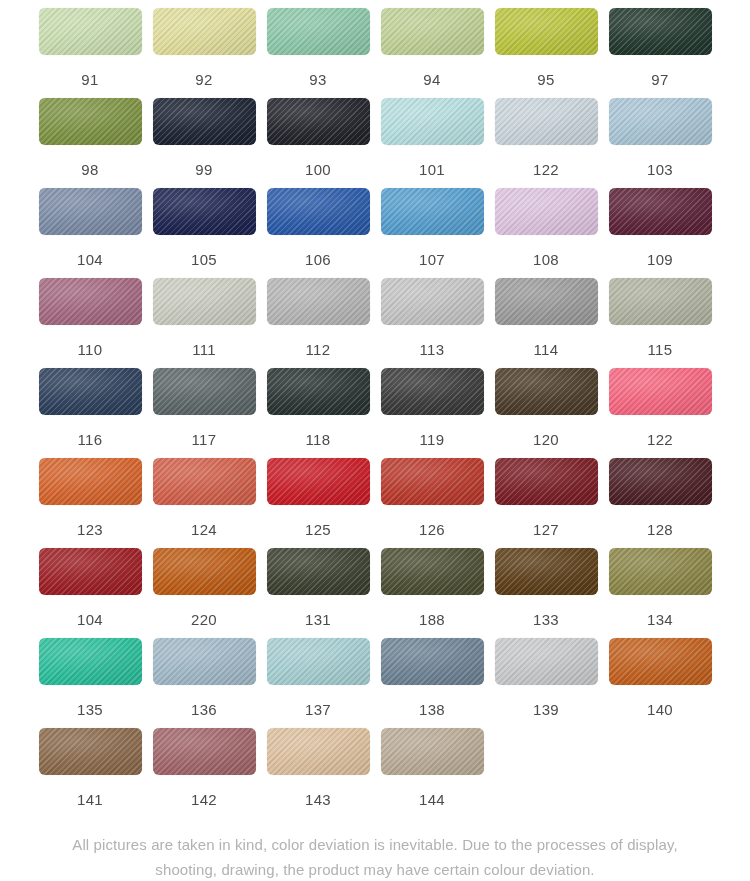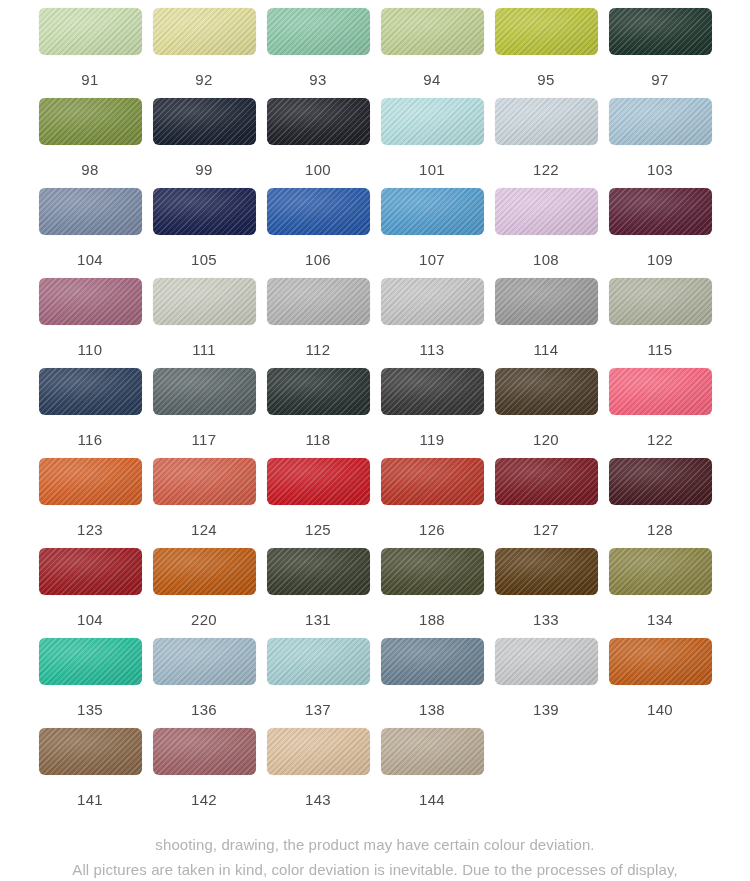--- a/index.html
+++ b/index.html
@@ -318,18 +318,18 @@
         <div class="swatch-chip" style="background-color: rgb(220, 191, 158);"></div>
         <div class="swatch-label">143</div>
       </div>
       <div class="swatch-cell">
         <div class="swatch-chip" style="background-color: rgb(184, 170, 149);"></div>
         <div class="swatch-label">144</div>
       </div>
     </div>
 
   <div class="disclaimer">
+    <span class="disclaimer-line">All pictures are taken in kind, color deviation is inevitable. Due to the processes of display,</span>
     <span class="disclaimer-line">shooting, drawing, the product may have certain colour deviation.</span>
-    <span class="disclaimer-line">All pictures are taken in kind, color deviation is inevitable. Due to the processes of display,</span>
 
   </div>
 
 </div>
 
 </body></html>

